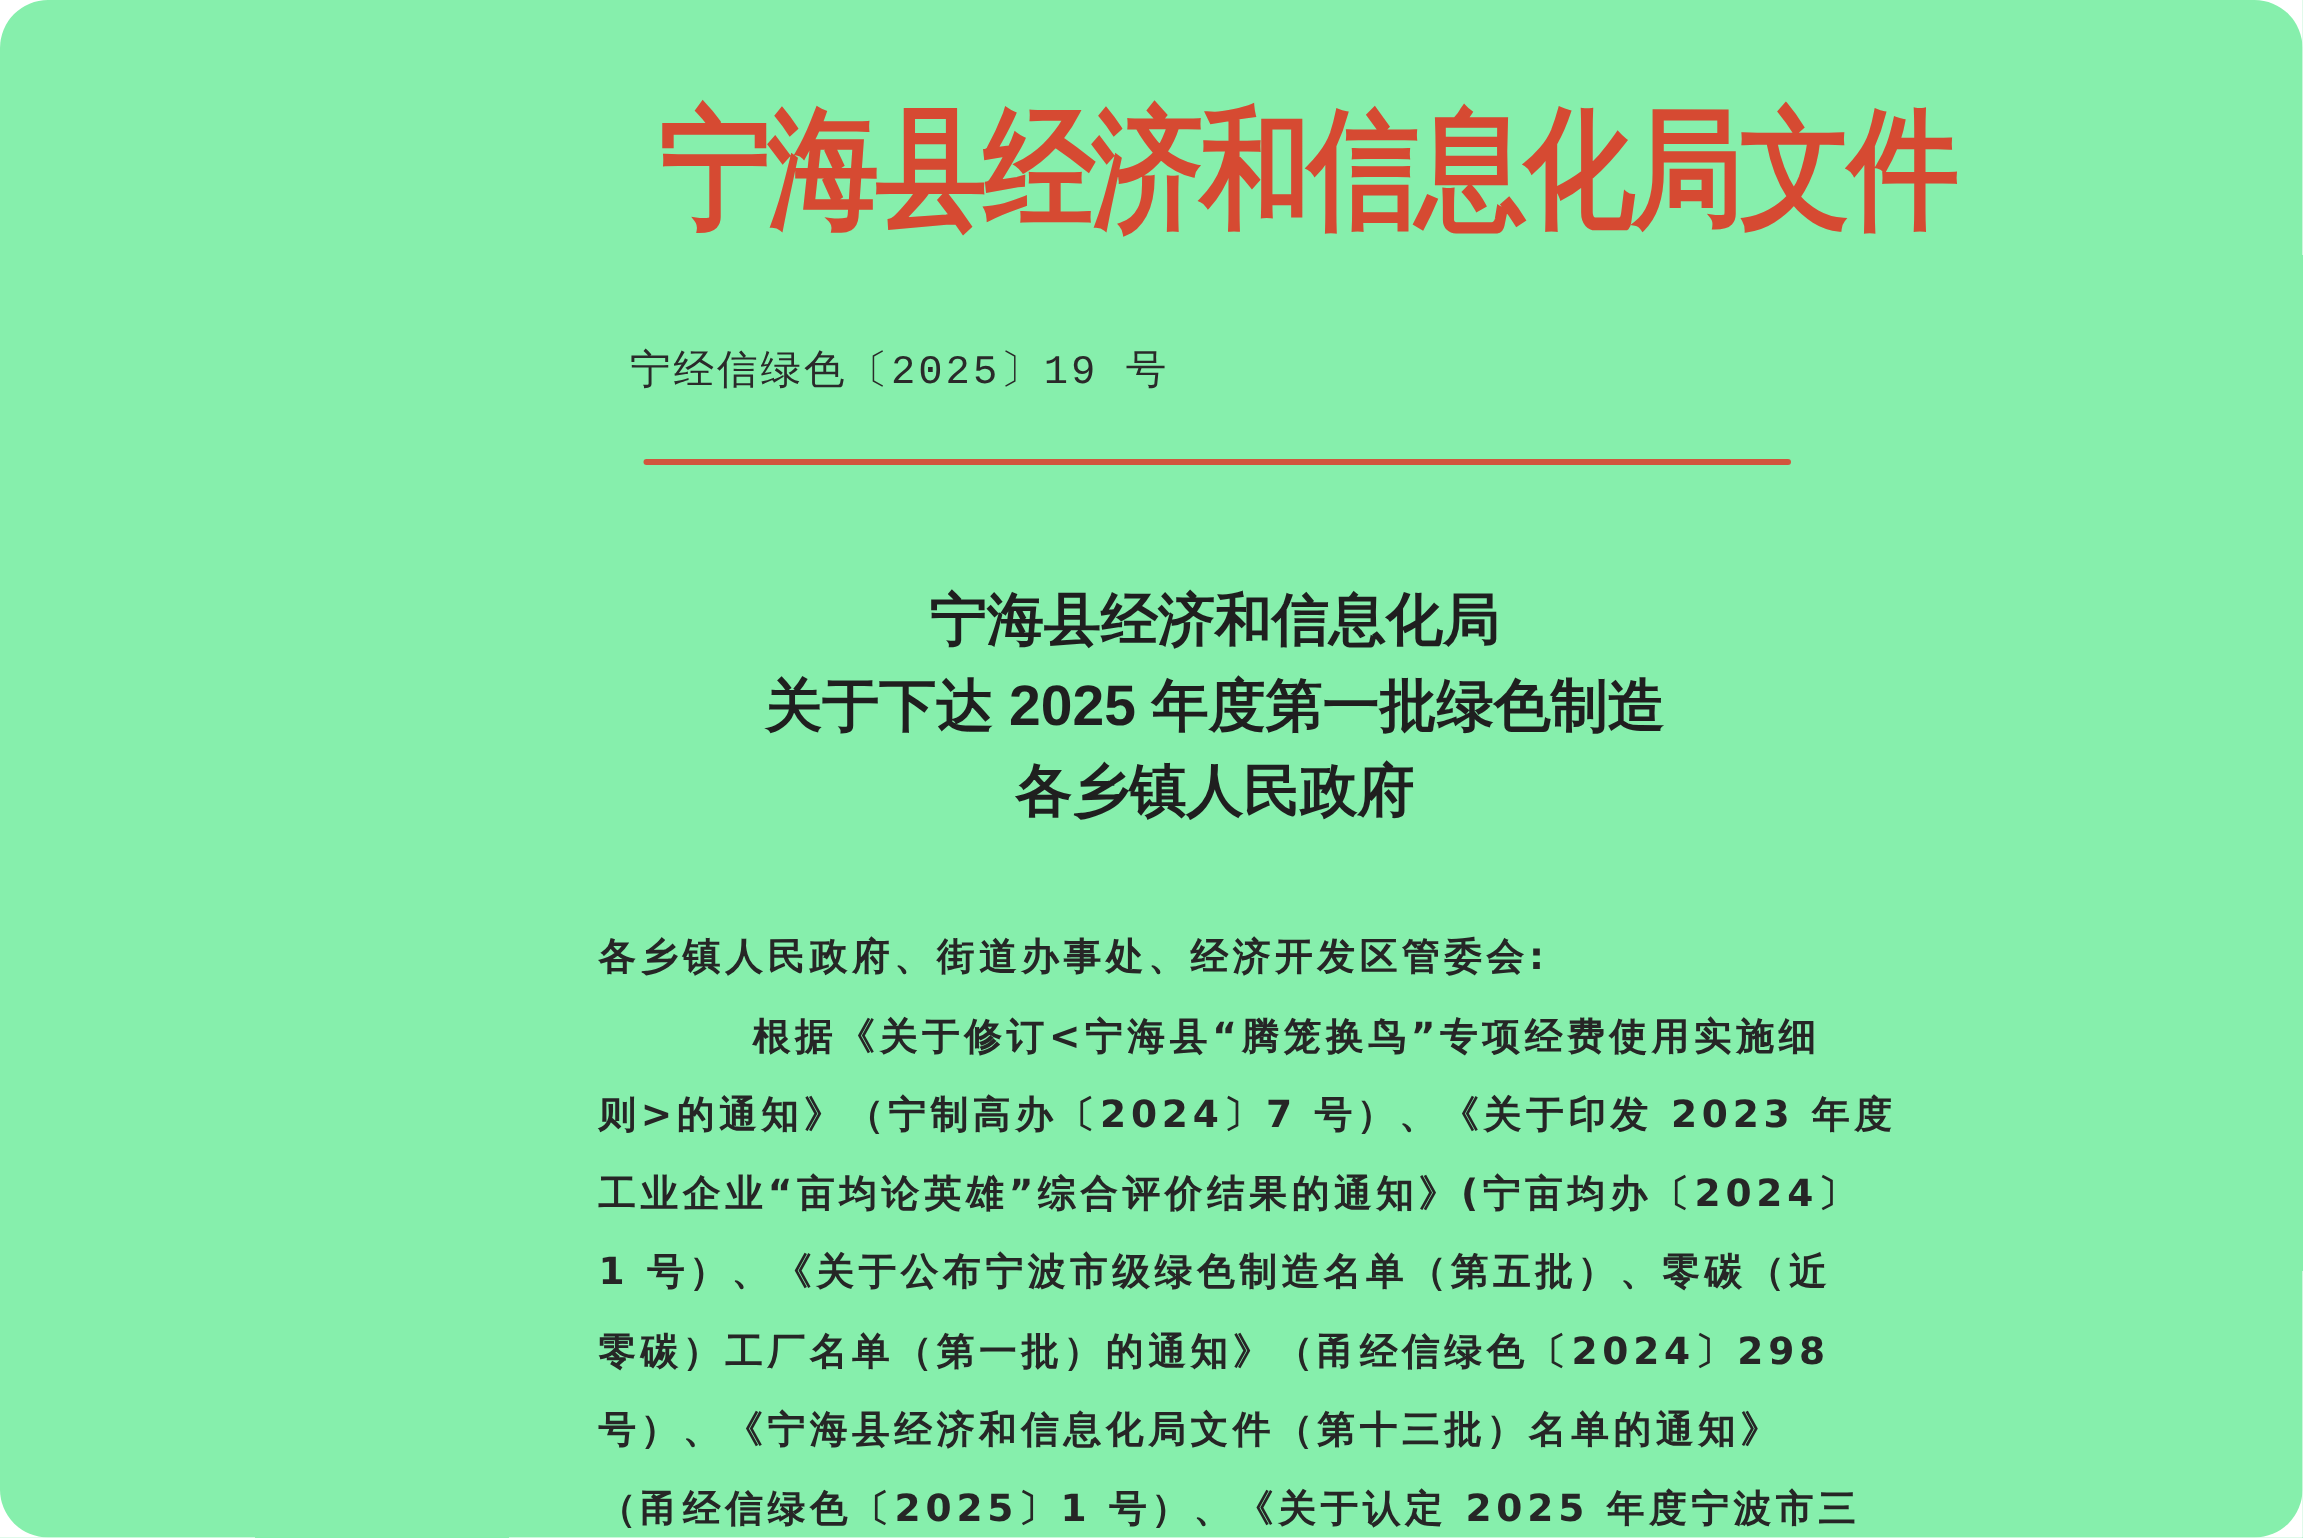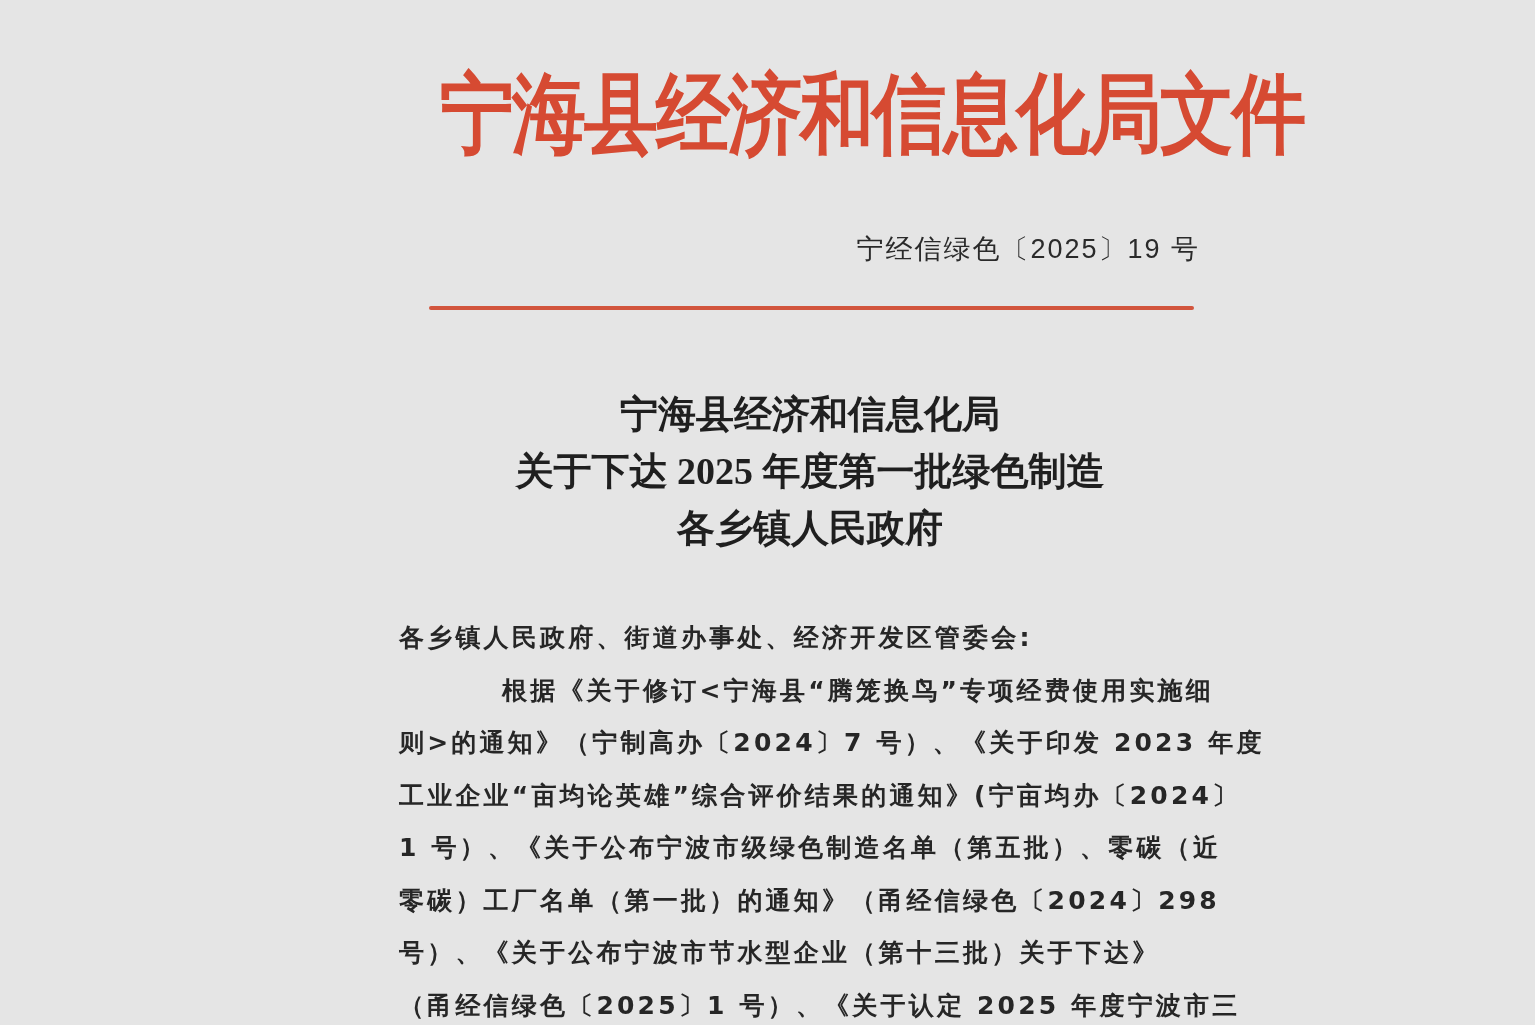--- a/index.html
+++ b/index.html
@@ -14,21 +14,22 @@
       position: relative;
       font-family: "DejaVu Serif", "Liberation Serif", serif;
       color: #222222;
     }
     .page {
       position: absolute;
       left: 0;
       top: 0;
       width: 1535px;
       height: 1025px;
-      background: #e5e5e5;
+      background: #86efac;
+      border-radius: 32px;
     }
     .header-title {
       position: absolute;
       left: 440px;
       top: 48px;
       width: 760px;
       height: 110px;
       text-align: center;
       color: #d64a32;
       font-family: "DejaVu Sans", "Liberation Sans", sans-serif;
@@ -38,22 +39,22 @@
       letter-spacing: -2px;
       transform: scaleY(1.18);
       transform-origin: center top;
       white-space: nowrap;
     }
     .doc-number {
       position: absolute;
       left: 420px;
       top: 226px;
       width: 780px;
-      text-align: right;
-      font-family: Liberation Sans, sans-serif;
+      text-align: left;
+      font-family: Liberation Mono, monospace;
       font-size: 27px;
       line-height: 46px;
       letter-spacing: 2px;
       color: #2a2a2a;
       white-space: nowrap;
     }
     .red-rule {
       position: absolute;
       left: 429px;
       top: 306px;
@@ -61,21 +62,21 @@
       height: 4px;
       background: #d2553d;
       border-radius: 2px;
     }
     .notice-title {
       position: absolute;
       left: 440px;
       top: 386px;
       width: 740px;
       text-align: center;
-      font-family: Liberation Serif, serif;
+      font-family: Liberation Sans, sans-serif;
       font-weight: bold;
       font-size: 38px;
       line-height: 57px;
       color: #1f1f1f;
     }
     .notice-title div {
       white-space: nowrap;
     }
     .body-text {
       position: absolute;
@@ -115,17 +116,17 @@
     <div>各乡镇人民政府</div>
   </div>
 
   <div class="body-text">
     <div class="line">各乡镇人民政府、街道办事处、经济开发区管委会:</div>
     <div class="line indent">根据《关于修订&lt;宁海县“腾笼换鸟”专项经费使用实施细</div>
     <div class="line">则&gt;的通知》（宁制高办〔2024〕7 号）、《关于印发 2023 年度</div>
     <div class="line">工业企业“亩均论英雄”综合评价结果的通知》(宁亩均办〔2024〕</div>
     <div class="line">1 号）、《关于公布宁波市级绿色制造名单（第五批）、零碳（近</div>
     <div class="line">零碳）工厂名单（第一批）的通知》（甬经信绿色〔2024〕298</div>
-    <div class="line">号）、《关于公布宁波市节水型企业（第十三批）关于下达》</div>
+    <div class="line">号）、《宁海县经济和信息化局文件（第十三批）名单的通知》</div>
     <div class="line">（甬经信绿色〔2025〕1 号）、《关于认定 2025 年度宁波市三</div>
   </div>
 
 </div>
 
 </body></html>

